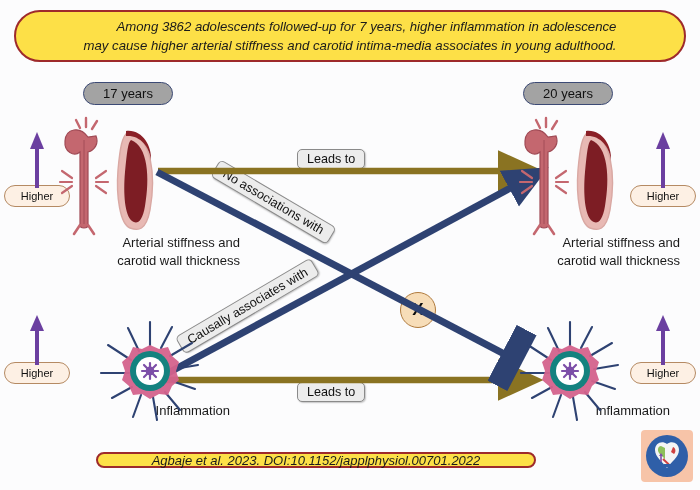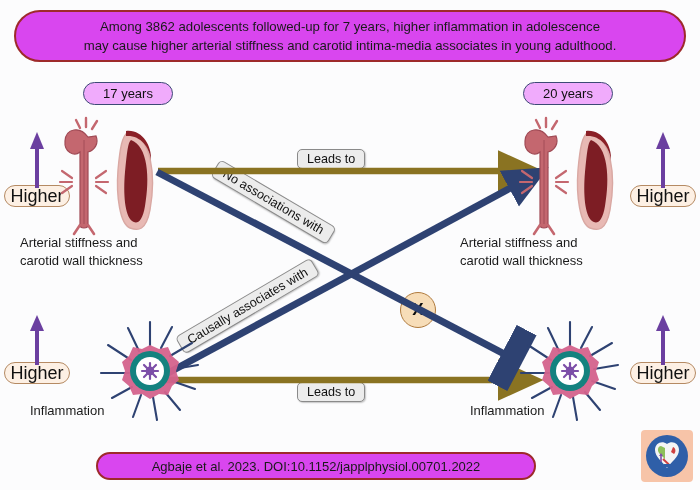--- a/index.html
+++ b/index.html
@@ -13,47 +13,48 @@
     height: 490px;
     background: #fcfcfd;
     font-family: "Liberation Sans", sans-serif;
     overflow: hidden;
   }
 
   
   .banner {
     position: absolute;
     box-sizing: border-box;
-    background: #d946ef;
+    background: #fde047;
     border: 2.5px solid #9e2a2b;
     border-radius: 26px;
     display: flex;
     align-items: center;
     justify-content: center;
-    text-align: center;
+    text-align: right;
     color: #1a1a1a;
+    font-style: italic;
   }
   #header-banner {
     left: 14px; top: 10px; width: 672px; height: 52px;
     font-size: 13.2px; line-height: 1.45;
     padding: 0 16px;
   }
   #header-banner .line { display: block; }
   #citation-banner {
-    left: 96px; top: 452px; width: 440px; height: 28px;
+    left: 96px; top: 452px; width: 440px; height: 16px;
     font-size: 13px;
     border-width: 2.5px;
     border-radius: 16px;
   }
 
   
   .year-pill {
     position: absolute;
     box-sizing: border-box;
-    background: #f0abfc;
+    background: #a3a3a3;
     border: 1.6px solid #3c4a75;
     border-radius: 13px;
     height: 23px;
     display: flex;
     align-items: center;
     justify-content: center;
     font-size: 13px;
     color: #111;
   }
   #year-left  { left: 83px;  top: 82px; width: 90px; }
@@ -64,32 +65,32 @@
     position: absolute;
     box-sizing: border-box;
     background: #fdf0e4;
     border: 1.6px solid #b58a63;
     border-radius: 12px;
     height: 22px;
     width: 66px;
     display: flex;
     align-items: center;
     justify-content: center;
-    font-size: 18px;
+    font-size: 11px;
     color: #111;
   }
   #higher-tl { left: 4px;   top: 185px; }
   #higher-tr { left: 630px; top: 185px; }
   #higher-bl { left: 4px;   top: 362px; }
   #higher-br { left: 630px; top: 362px; }
 
   
   .node-caption {
     position: absolute;
-    text-align: left;
+    text-align: right;
     font-size: 13px;
     color: #1a1a1a;
     line-height: 1.35;
   }
   #caption-tl { left: 20px;  top: 234px; width: 220px; }
   #caption-tr { left: 460px; top: 234px; width: 220px; }
   #caption-bl { left: 30px;  top: 402px; width: 200px; }
   #caption-br { left: 470px; top: 402px; width: 200px; }
 
   

